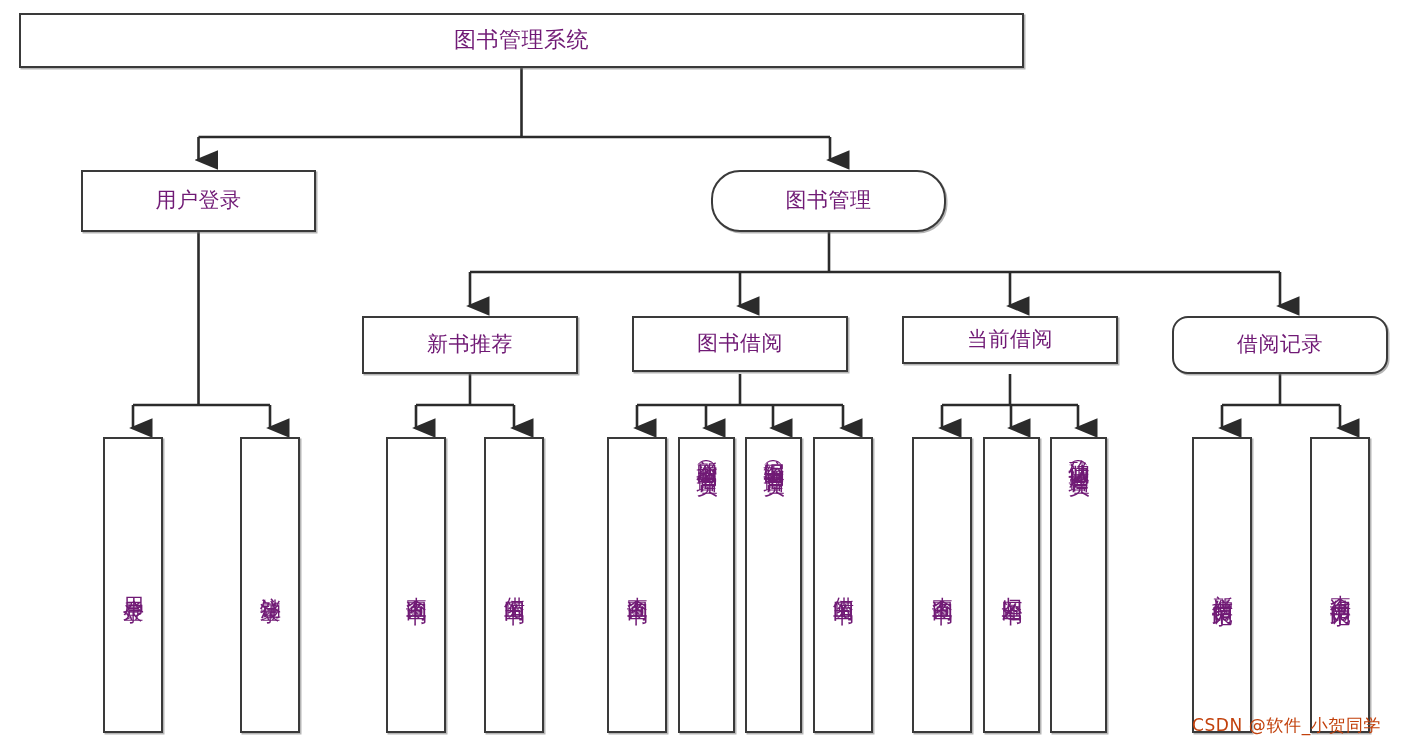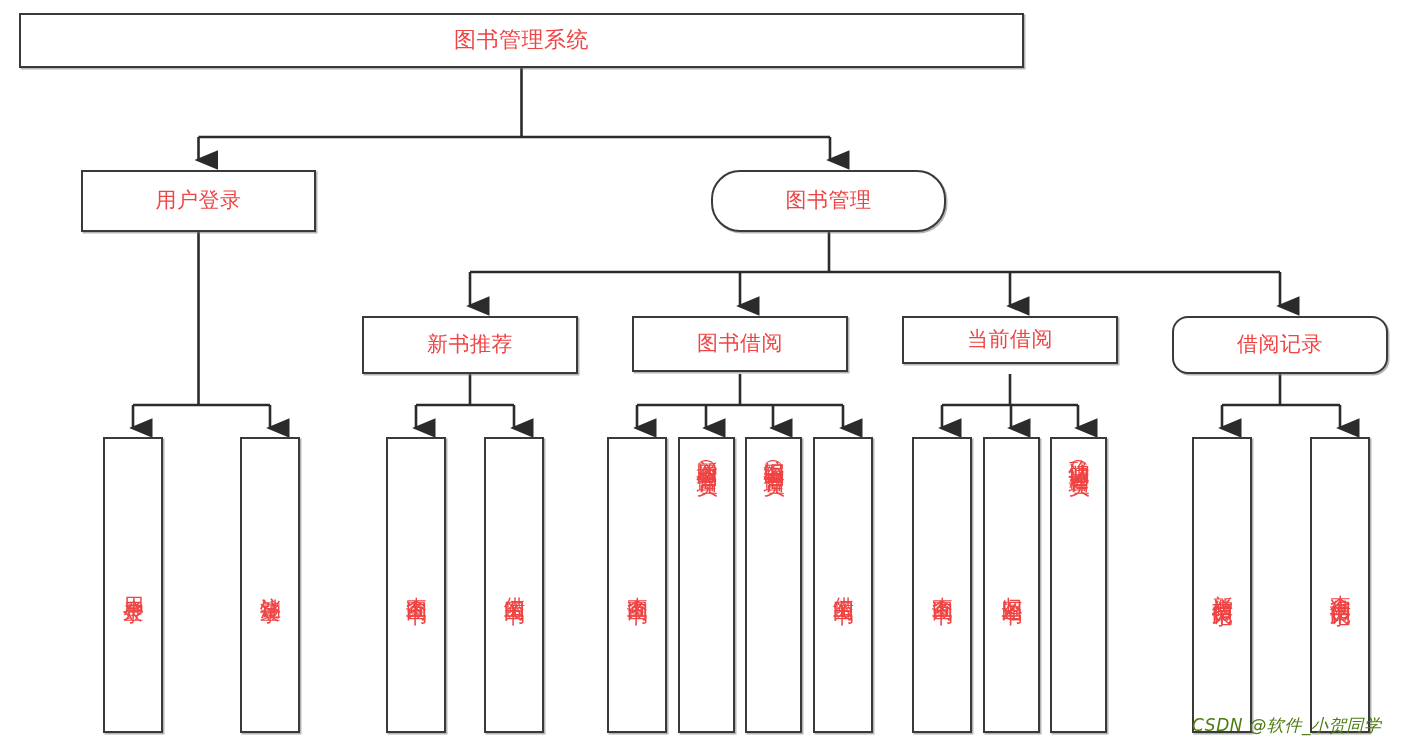--- a/index.html
+++ b/index.html
@@ -31,21 +31,21 @@
   }
   .node {
     position: absolute;
     box-sizing: border-box;
     background: #ffffff;
     border: 2px solid #3a3a3a;
     box-shadow: 1.5px 1.5px 0 0 rgba(120,120,120,0.55);
     display: flex;
     align-items: center;
     justify-content: center;
-    color: #ef4444;
+    color: #701a75;
     z-index: 2;
   }
   .node-label {
     display: block;
     text-align: center;
     line-height: 1.12;
     white-space: nowrap;
   }
   
   .node.horiz .node-label {
@@ -75,25 +75,24 @@
   }
   .node.vert.topal .node-label {
     margin-top: 4px;
     margin-bottom: auto;
   }
   .watermark {
     position: absolute;
     left: 1192px;
     top: 714px;
     font-size: 17px;
-    color: #4d7c0f;
+    color: #c2410c;
     letter-spacing: 0.6px;
     white-space: nowrap;
     z-index: 3;
-    font-style: italic;
   }
 </style>
 </head>
 <body>
 
 <div id="diagram">
 
   <svg id="connectors" viewBox="0 0 1405 747" width="1405" height="747">
     <defs>
       <marker id="arrow" viewBox="0 0 12 12" refX="6" refY="10" markerWidth="9" markerHeight="9" orient="auto-start-reverse">

